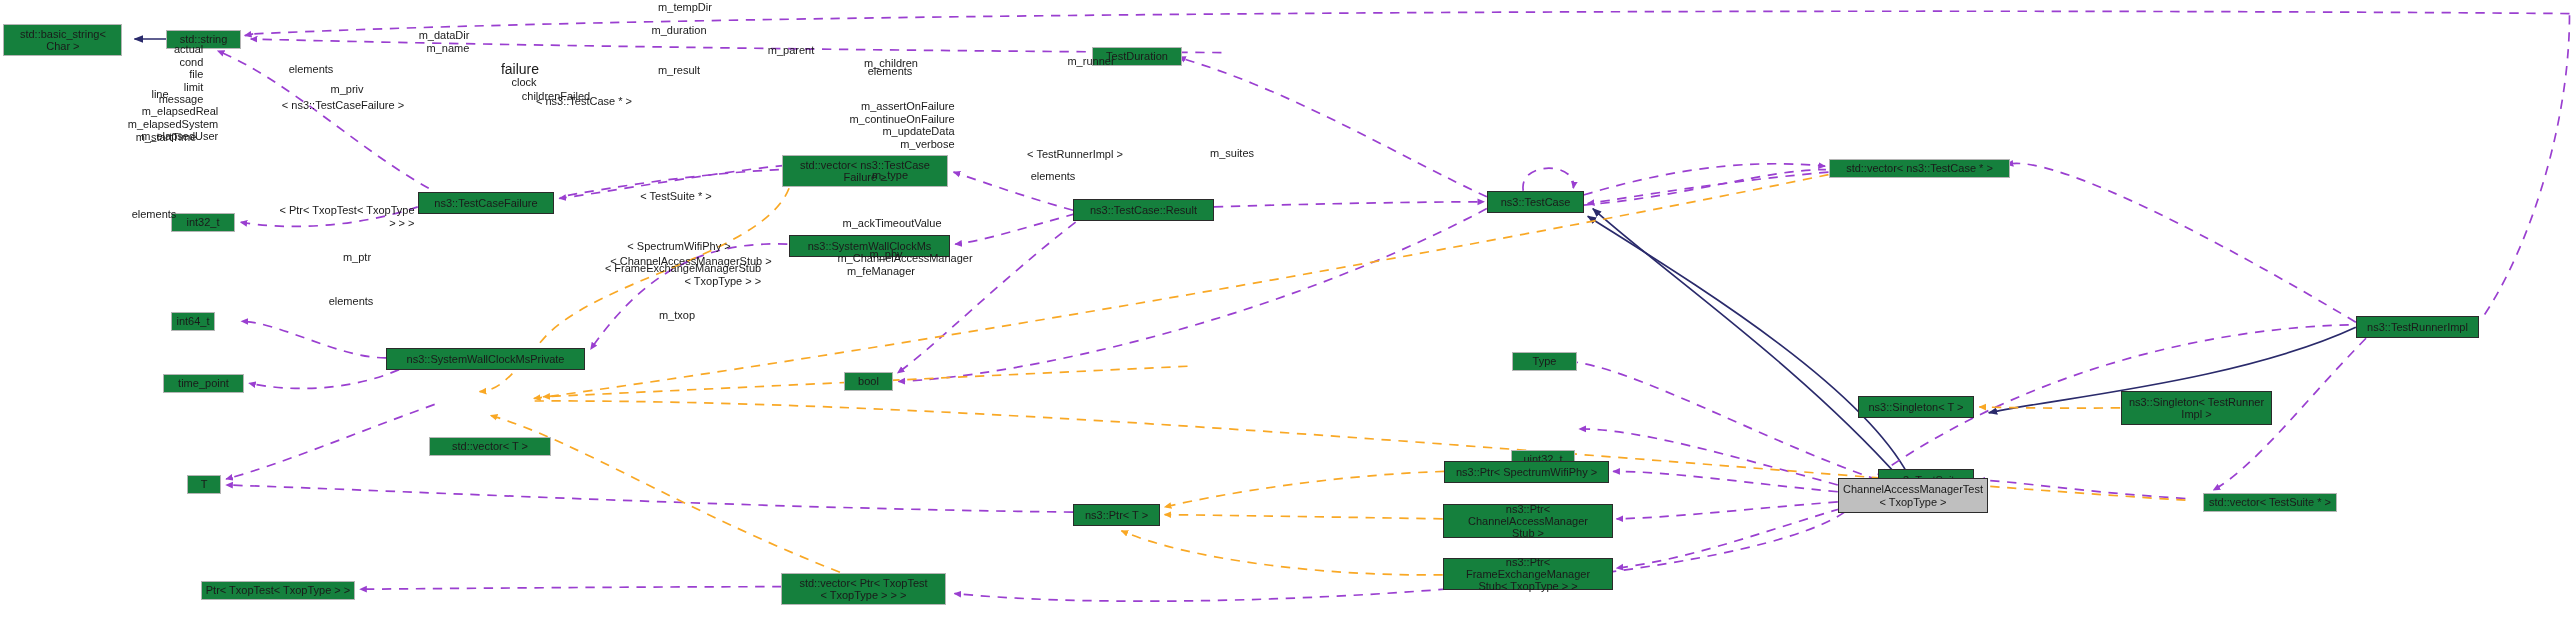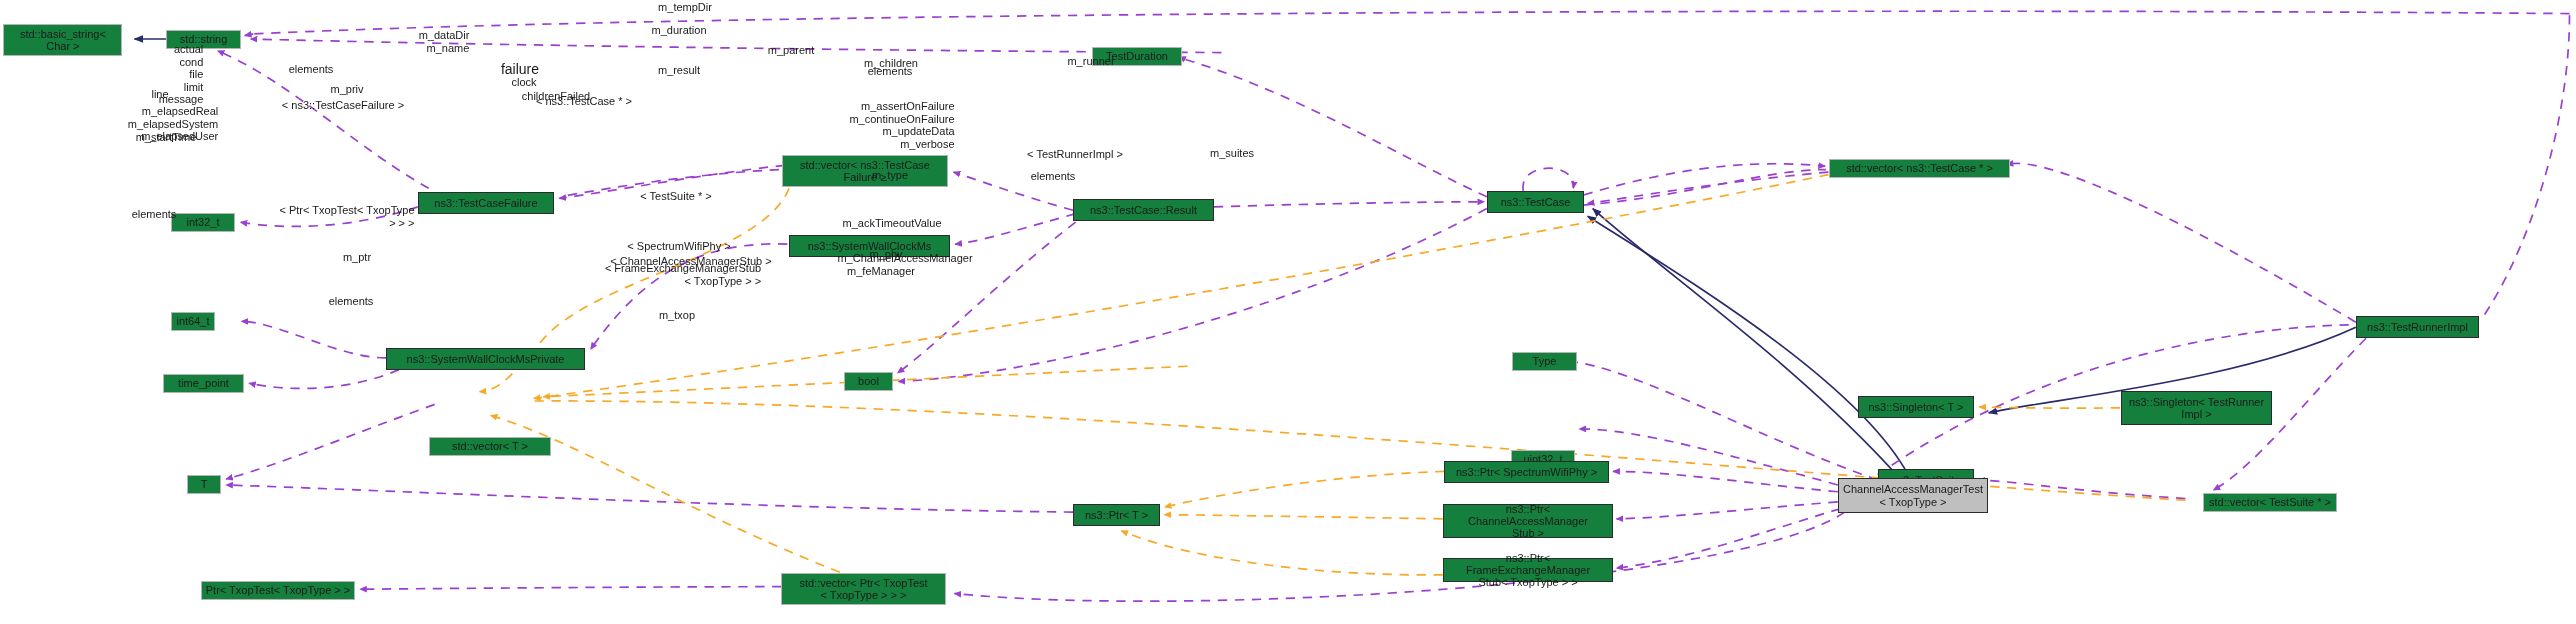--- a/index.html
+++ b/index.html
@@ -180,21 +180,21 @@
       <div class="node strong" style="left: 1878px; top: 469px; width: 96px; height: 22px; font-size: 11px;">ns3::TestSuite</div>
       <div class="node plain" style="left: 2186px; top: 493px; width: 134px; height: 18.7px; font-size: 11px; margin-left: 17px;">std::vector&lt; TestSuite * &gt;</div>
       <div class="node plain" style="left: 1512px; top: 352px; width: 65px; height: 18.7px; font-size: 11px;">Type</div>
       <div class="node plain" style="left: 429px; top: 395px; width: 122px; height: 18.7px; font-size: 11px; margin-top: 42px;">std::vector&lt; T &gt;</div>
       <div class="node plain" style="left: 187px; top: 475px; width: 34px; height: 18.7px; font-size: 11px;">T</div>
       <div class="node plain" style="left: 1511px; top: 422px; width: 64px; height: 18.7px; font-size: 11px; margin-top: 28px;">uint32_t</div>
       <div class="node strong" style="left: 1073px; top: 504px; width: 87px; height: 22px; font-size: 11px;">ns3::Ptr&lt; T &gt;</div>
       <div class="node strong" style="left: 1444px; top: 461px; width: 165px; height: 22px; font-size: 11px;">ns3::Ptr&lt; SpectrumWifiPhy &gt;</div>
       <div class="node strong" style="left: 1443px; top: 504px; width: 170px; height: 34px; font-size: 11px;">ns3::Ptr&lt; ChannelAccessManager
 Stub &gt;</div>
-      <div class="node strong" style="left: 1443px; top: 558px; width: 170px; height: 24px; font-size: 11px;">ns3::Ptr&lt; FrameExchangeManager
+      <div class="node strong" style="left: 1443px; top: 558px; width: 170px; height: 32px; font-size: 11px;">ns3::Ptr&lt; FrameExchangeManager
 Stub&lt; TxopType &gt; &gt;</div>
       <div class="node focus" style="left: 1838px; top: 478px; width: 150px; height: 35px; font-size: 11px;">ChannelAccessManagerTest
 &lt; TxopType &gt;</div>
       <div class="node plain" style="left: 201px; top: 581px; width: 154px; height: 18.7px; font-size: 11px;">Ptr&lt; TxopTest&lt; TxopType &gt; &gt;</div>
       <div class="node plain" style="left: 781px; top: 573px; width: 165px; height: 32px; font-size: 11px;">std::vector&lt; Ptr&lt; TxopTest
 &lt; TxopType &gt; &gt; &gt;</div>
     </div>
   <div id="label-layer">
       <div class="elabel" style="left: 685px; top: 6.8px; font-size: 11px;">m_tempDir</div>
       <div class="elabel" style="left: 679px; top: 30px; font-size: 11px;">m_duration</div>

